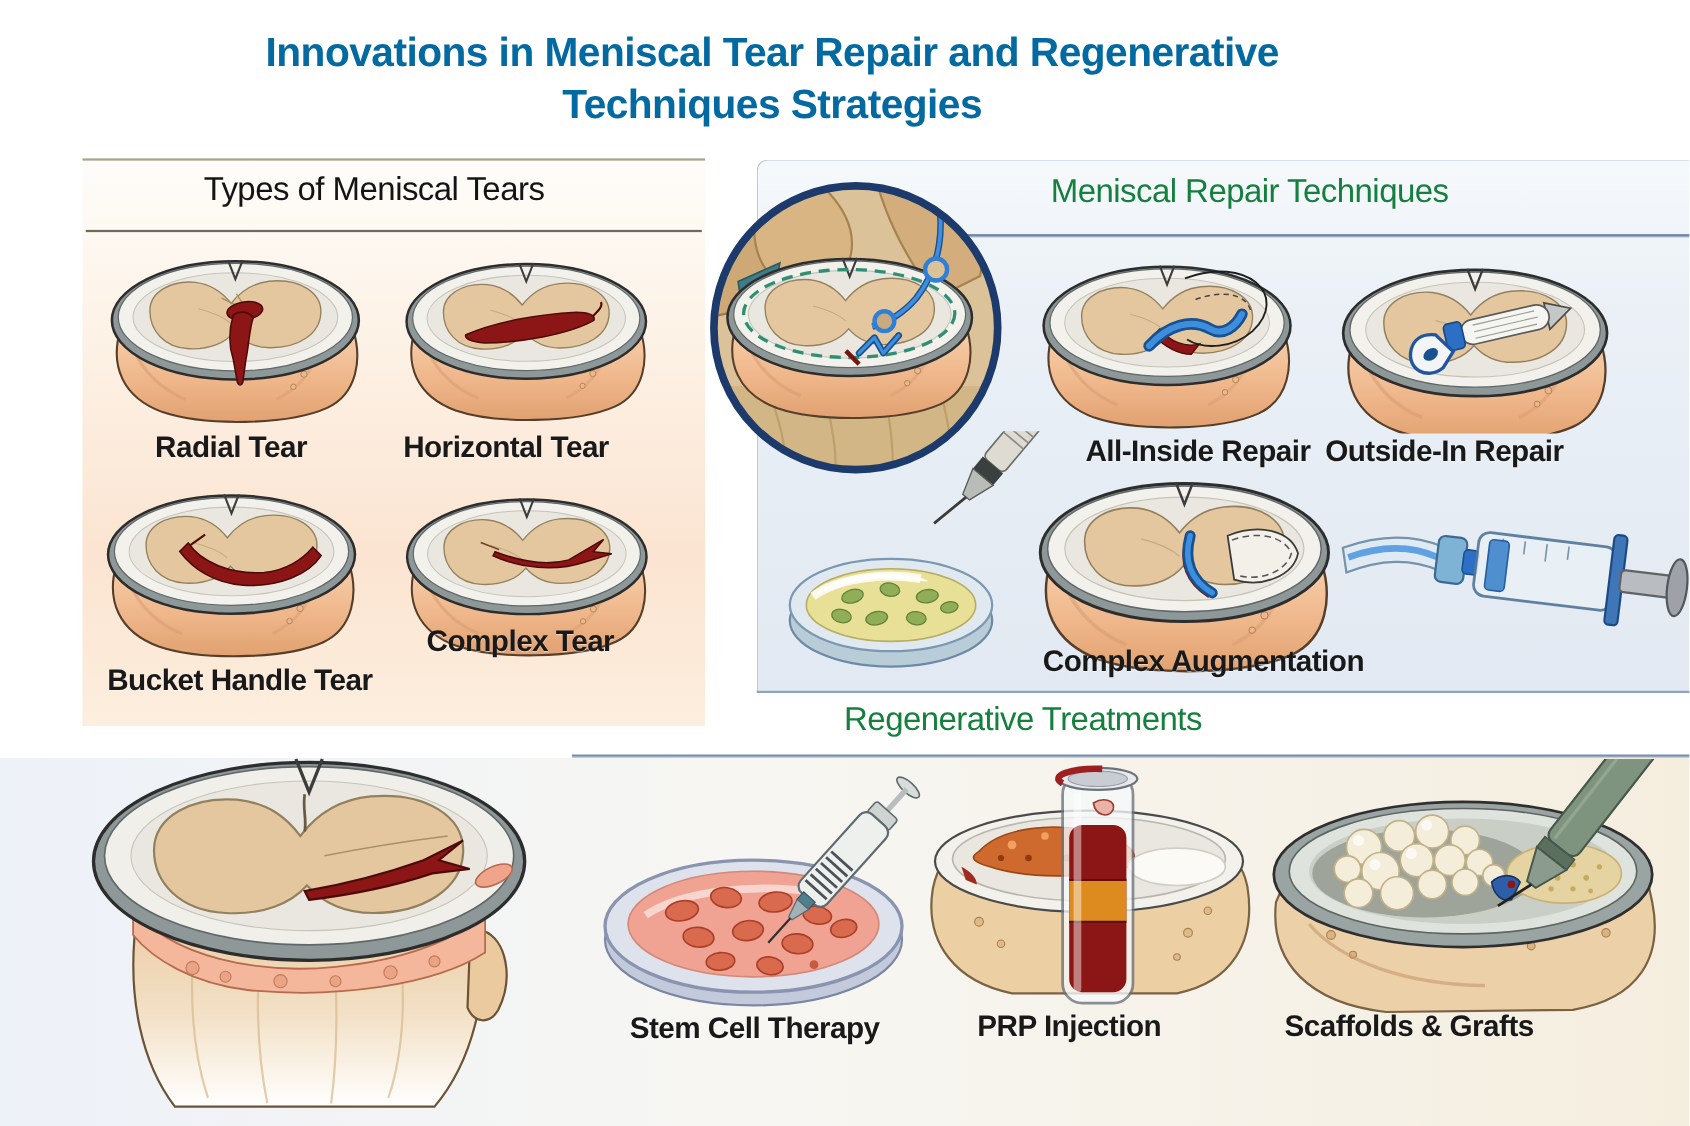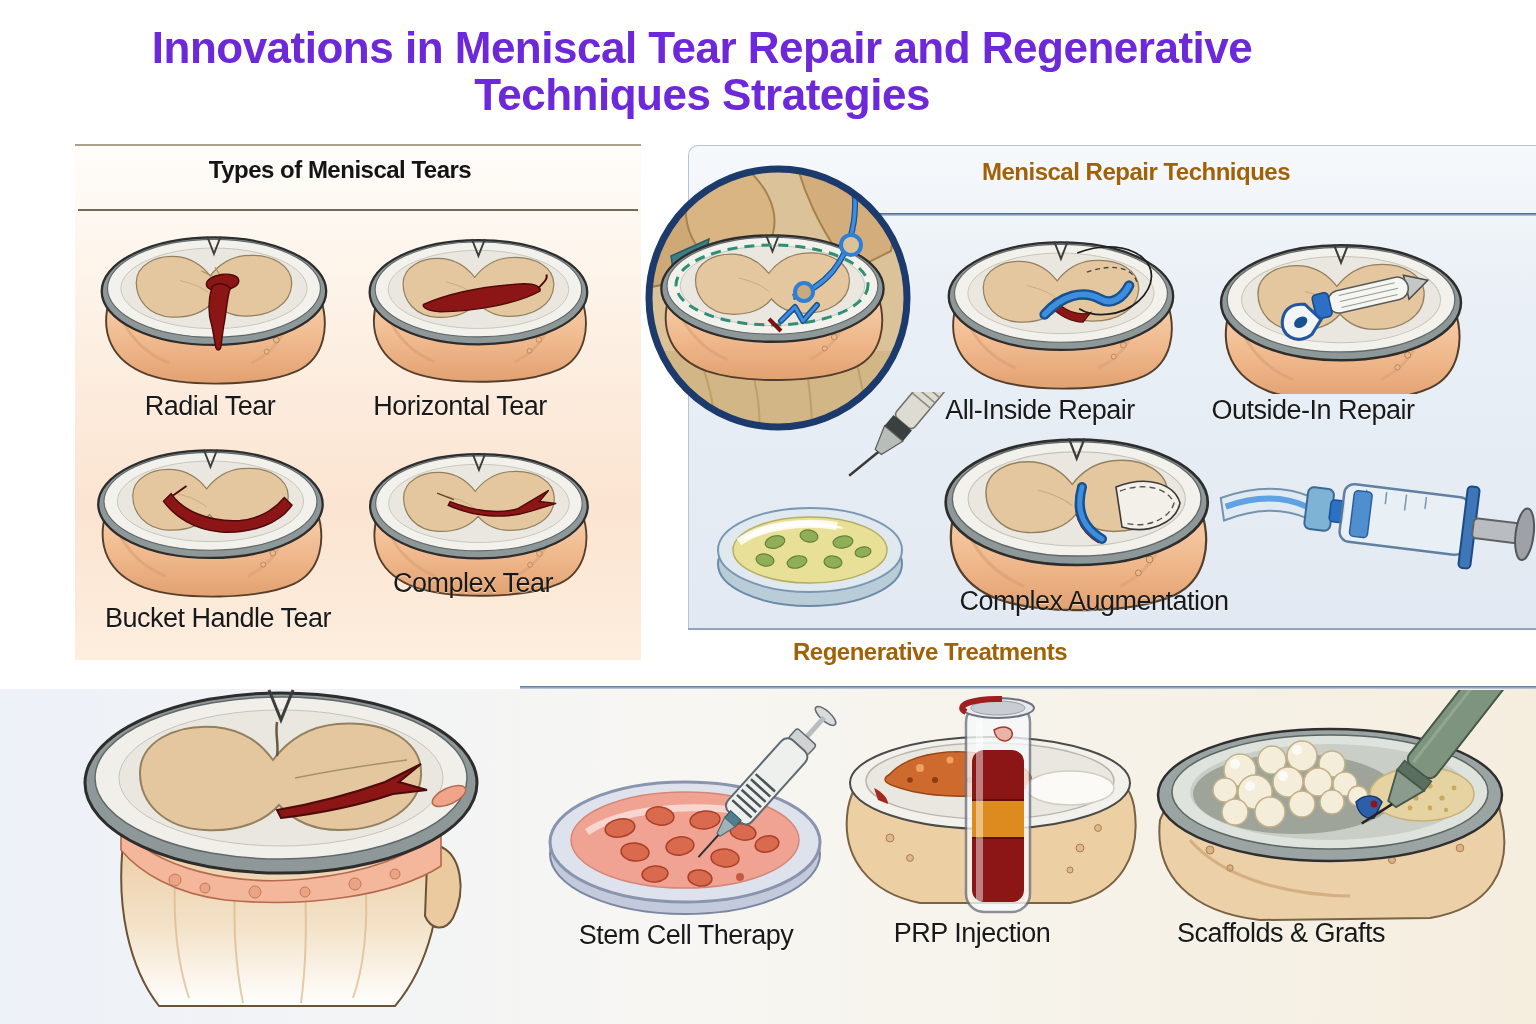--- a/index.html
+++ b/index.html
@@ -1,25 +1,25 @@
 <!DOCTYPE html>
 <html><head>
 <meta charset="utf-8">
 <style>
   *{margin:0;padding:0;box-sizing:border-box}
   html,body{width:1536px;height:1024px}
   body{position:relative;overflow:hidden;background:#ffffff;font-family:"Liberation Sans",sans-serif}
   .abs{position:absolute}
   .title{position:absolute;left:0;top:24px;width:1404px;text-align:center;
-         color:#6d28d9;font-weight:700;font-size:44px;line-height:47px;letter-spacing:-0.5px}
-  .heading{position:absolute;transform:translateX(-50%);white-space:nowrap;font-weight:700;
-           font-size:24px;letter-spacing:-0.5px}
+         color:#0369a1;font-weight:700;font-size:37px;line-height:47px;letter-spacing:-0.5px}
+  .heading{position:absolute;transform:translateX(-50%);white-space:nowrap;font-weight:400;
+           font-size:30px;letter-spacing:-0.5px}
   .heading.black{color:#141414}
-  .heading.navy{color:#a16207}
-  .label{position:absolute;transform:translateX(-50%);white-space:nowrap;font-weight:400;
+  .heading.navy{color:#15803d}
+  .label{position:absolute;transform:translateX(-50%);white-space:nowrap;font-weight:700;
          font-size:27px;color:#191919;letter-spacing:-0.5px;text-shadow:0 1px 1px rgba(255,255,255,.55)}
   .panel-left{position:absolute;left:75px;top:144px;width:566px;height:516px;
     background:linear-gradient(180deg,#fefdfa 0%,#fdf3e8 28%,#fbe4d1 70%,#fdeede 100%)}
   .panel-right{position:absolute;left:688px;top:145px;width:848px;height:485px;
     background:linear-gradient(180deg,#f6f9fc 0%,#eaf0f6 28%,#e2e9f2 100%);
     border:1px solid #b7c4d4;border-right:none;border-radius:10px 0 0 0}
   .section-bottom{position:absolute;left:0;top:689px;width:1536px;height:335px;
     background:linear-gradient(90deg,#edf1f8 0%,#f7f6f2 45%,#f5eedf 100%)}
   .line{position:absolute}
 </style>
@@ -380,19 +380,19 @@
     <path d="M303,104 L337,104 L325,134 L315,134 Z" fill="#8b9b8d" stroke="#45584a" stroke-width="1.8"></path>
     <line x1="320" y1="134" x2="308" y2="168" stroke="#222" stroke-width="2.5"></line>
   </g>
 </svg>
 
 <div class="label" style="left:210px;top:391px">Radial Tear</div>
 <div class="label" style="left:460px;top:391px">Horizontal Tear</div>
 <div class="label" style="left:218px;top:603px">Bucket Handle Tear</div>
 <div class="label" style="left:473px;top:568px">Complex Tear</div>
 
-<div class="label" style="left:1040px;top:395px">All-Inside Repair</div>
+<div class="label" style="left:1089px;top:395px">All-Inside Repair</div>
 <div class="label" style="left:1313px;top:395px">Outside-In Repair</div>
 <div class="label" style="left:1094px;top:586px">Complex Augmentation</div>
 
 <div class="label" style="left:686px;top:920px">Stem Cell Therapy</div>
 <div class="label" style="left:972px;top:918px">PRP Injection</div>
 <div class="label" style="left:1281px;top:918px">Scaffolds &amp; Grafts</div>
 
 </body></html>

